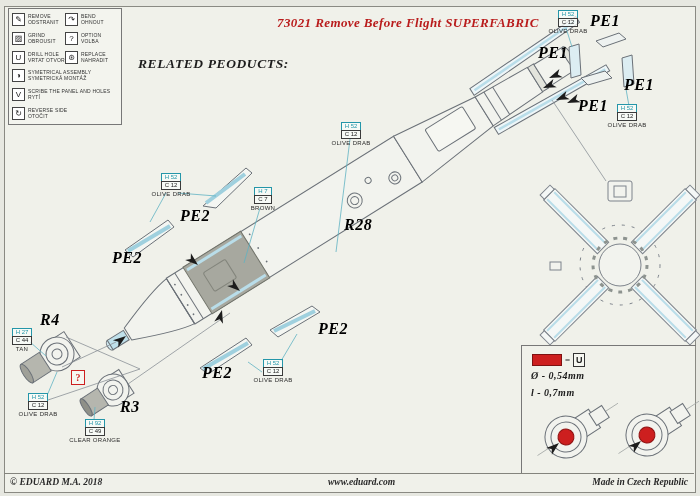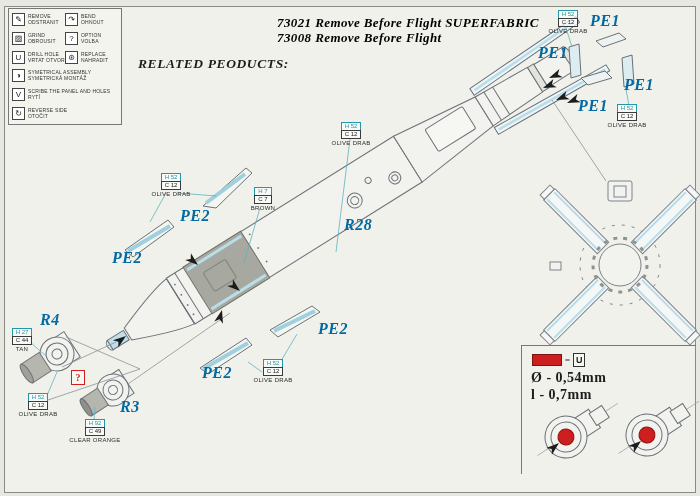--- a/index.html
+++ b/index.html
@@ -16,24 +16,24 @@
   .lrow{display:flex;}
   .litem{display:flex;align-items:flex-start;flex:1;}
   .licon{width:11px;height:11px;border:1px solid #444;background:#fff;flex:0 0 auto;
          font-size:8px;line-height:11px;text-align:center;color:#222;}
   .ltxt{margin-left:3px;font-size:5px;line-height:1.2;color:#333;letter-spacing:.2px;}
   .ltxt span{display:block;}
   
   .hdr-title{left:138px;top:16px;font-weight:bold;font-style:italic;font-size:13.5px;
              letter-spacing:.6px;color:#1d1d1d;margin-top:40px;}
   .hdr-prods{left:277px;top:16px;font-weight:bold;font-style:italic;font-size:13px;
-             line-height:14.5px;color:#000000;letter-spacing:.4px;}
+             line-height:14.5px;color:#b91c1c;letter-spacing:.4px;}
   .hdr-prods span{display:block;}
   
-  .plabel{font-weight:bold;font-style:italic;font-size:16px;color:#0369a1;letter-spacing:.5px;}
+  .plabel{font-weight:bold;font-style:italic;font-size:16px;color:#000000;letter-spacing:.5px;}
   
   .callout{display:flex;flex-direction:column;align-items:center;width:56px;
            font-family:"Liberation Sans", sans-serif;}
   .co-h{border:1px solid #2496a9;color:#2496a9;font-size:6px;line-height:7px;
         padding:0 3px;background:rgba(250,252,250,.75);}
   .co-c{border:1px solid #3a3a3a;color:#222;font-size:6px;line-height:7px;
         padding:0 3px;margin-top:-1px;background:rgba(250,252,250,.75);}
   .co-name{font-size:6px;color:#2a2a2a;margin-top:1px;white-space:nowrap;letter-spacing:.3px;}
   
   .optmark{left:71px;top:370px;width:12px;height:13px;border:1.5px solid #cd1f1f;
@@ -41,21 +41,21 @@
            background:#f6f7f1;}
   
   .specbox{left:521px;top:345px;width:174px;height:128px;border-left:1px solid #777;
            border-top:1px solid #777;}
   .swrow{left:532px;top:353px;display:flex;align-items:center;}
   .swatch{width:28px;height:10px;background:#cd1f1f;border:1px solid #7e1111;}
   .sweq{font-weight:bold;font-size:9px;margin:0 3px;color:#222;}
   .swU{width:10px;height:12px;border:1px solid #333;background:#f6f7f1;font-weight:bold;
        font-size:9px;line-height:12px;text-align:center;color:#222;
        font-family:"Liberation Sans", sans-serif;}
-  .spec-t{font-weight:bold;font-size:14px;color:#1d1d1d;letter-spacing:.5px;}
+  .spec-t{font-weight:bold;font-style:italic;font-size:10px;color:#1d1d1d;letter-spacing:.5px;}
   
   .footer{left:4px;top:473px;width:690px;height:18px;border-top:1px solid #84847d;z-index:2;position:absolute;}
   .ftxt{position:absolute;font-weight:bold;font-style:italic;font-size:9.5px;color:#2a2a2a;top:3px;}
 </style>
 </head>
 <body>
 
 <div class="sheet">
   <div class="frame"></div>
 
@@ -307,21 +307,20 @@
             <span>REVERSE SIDE</span>
             <span>OTOČIT</span>
           </span>
       </div>
     </div>
   </div>
 
   <div class="ov hdr-title">RELATED PEODUCTS:</div>
   <div class="ov hdr-prods">
     <span>73021 Remove Before Flight SUPERFABRIC</span>
-    <span>73008 Remove Before Flight</span>
   </div>
 
   <div class="ov plabel" style="left:590px;top:12px">PE1</div>
   <div class="ov plabel" style="left:538px;top:44px">PE1</div>
   <div class="ov plabel" style="left:624px;top:76px">PE1</div>
   <div class="ov plabel" style="left:578px;top:97px">PE1</div>
   <div class="ov plabel" style="left:180px;top:207px">PE2</div>
   <div class="ov plabel" style="left:112px;top:249px">PE2</div>
   <div class="ov plabel" style="left:318px;top:320px">PE2</div>
   <div class="ov plabel" style="left:202px;top:364px">PE2</div>
@@ -379,13 +378,18 @@
 
   <div class="ov specbox"></div>
   <div class="ov swrow">
     <span class="swatch"></span>
     <span class="sweq">=</span>
     <span class="swU">U</span>
   </div>
   <div class="ov spec-t" style="left:531px;top:370px">Ø - 0,54mm</div>
   <div class="ov spec-t" style="left:531px;top:387px">l - 0,7mm</div>
 
+  <div class="footer">
+    <span class="ftxt" style="left:6px">© EDUARD  M.A. 2018</span>
+    <span class="ftxt" style="left:324px">www.eduard.com</span>
+    <span class="ftxt" style="right:6px">Made in Czech Republic</span>
+  </div>
 </div>
 
 </body></html>

